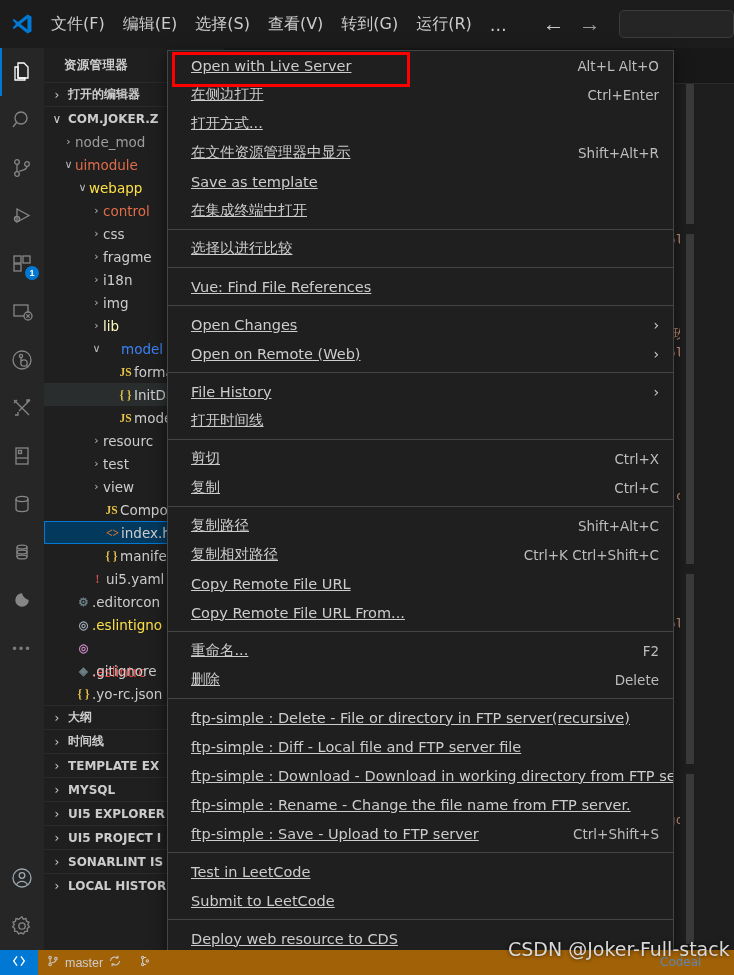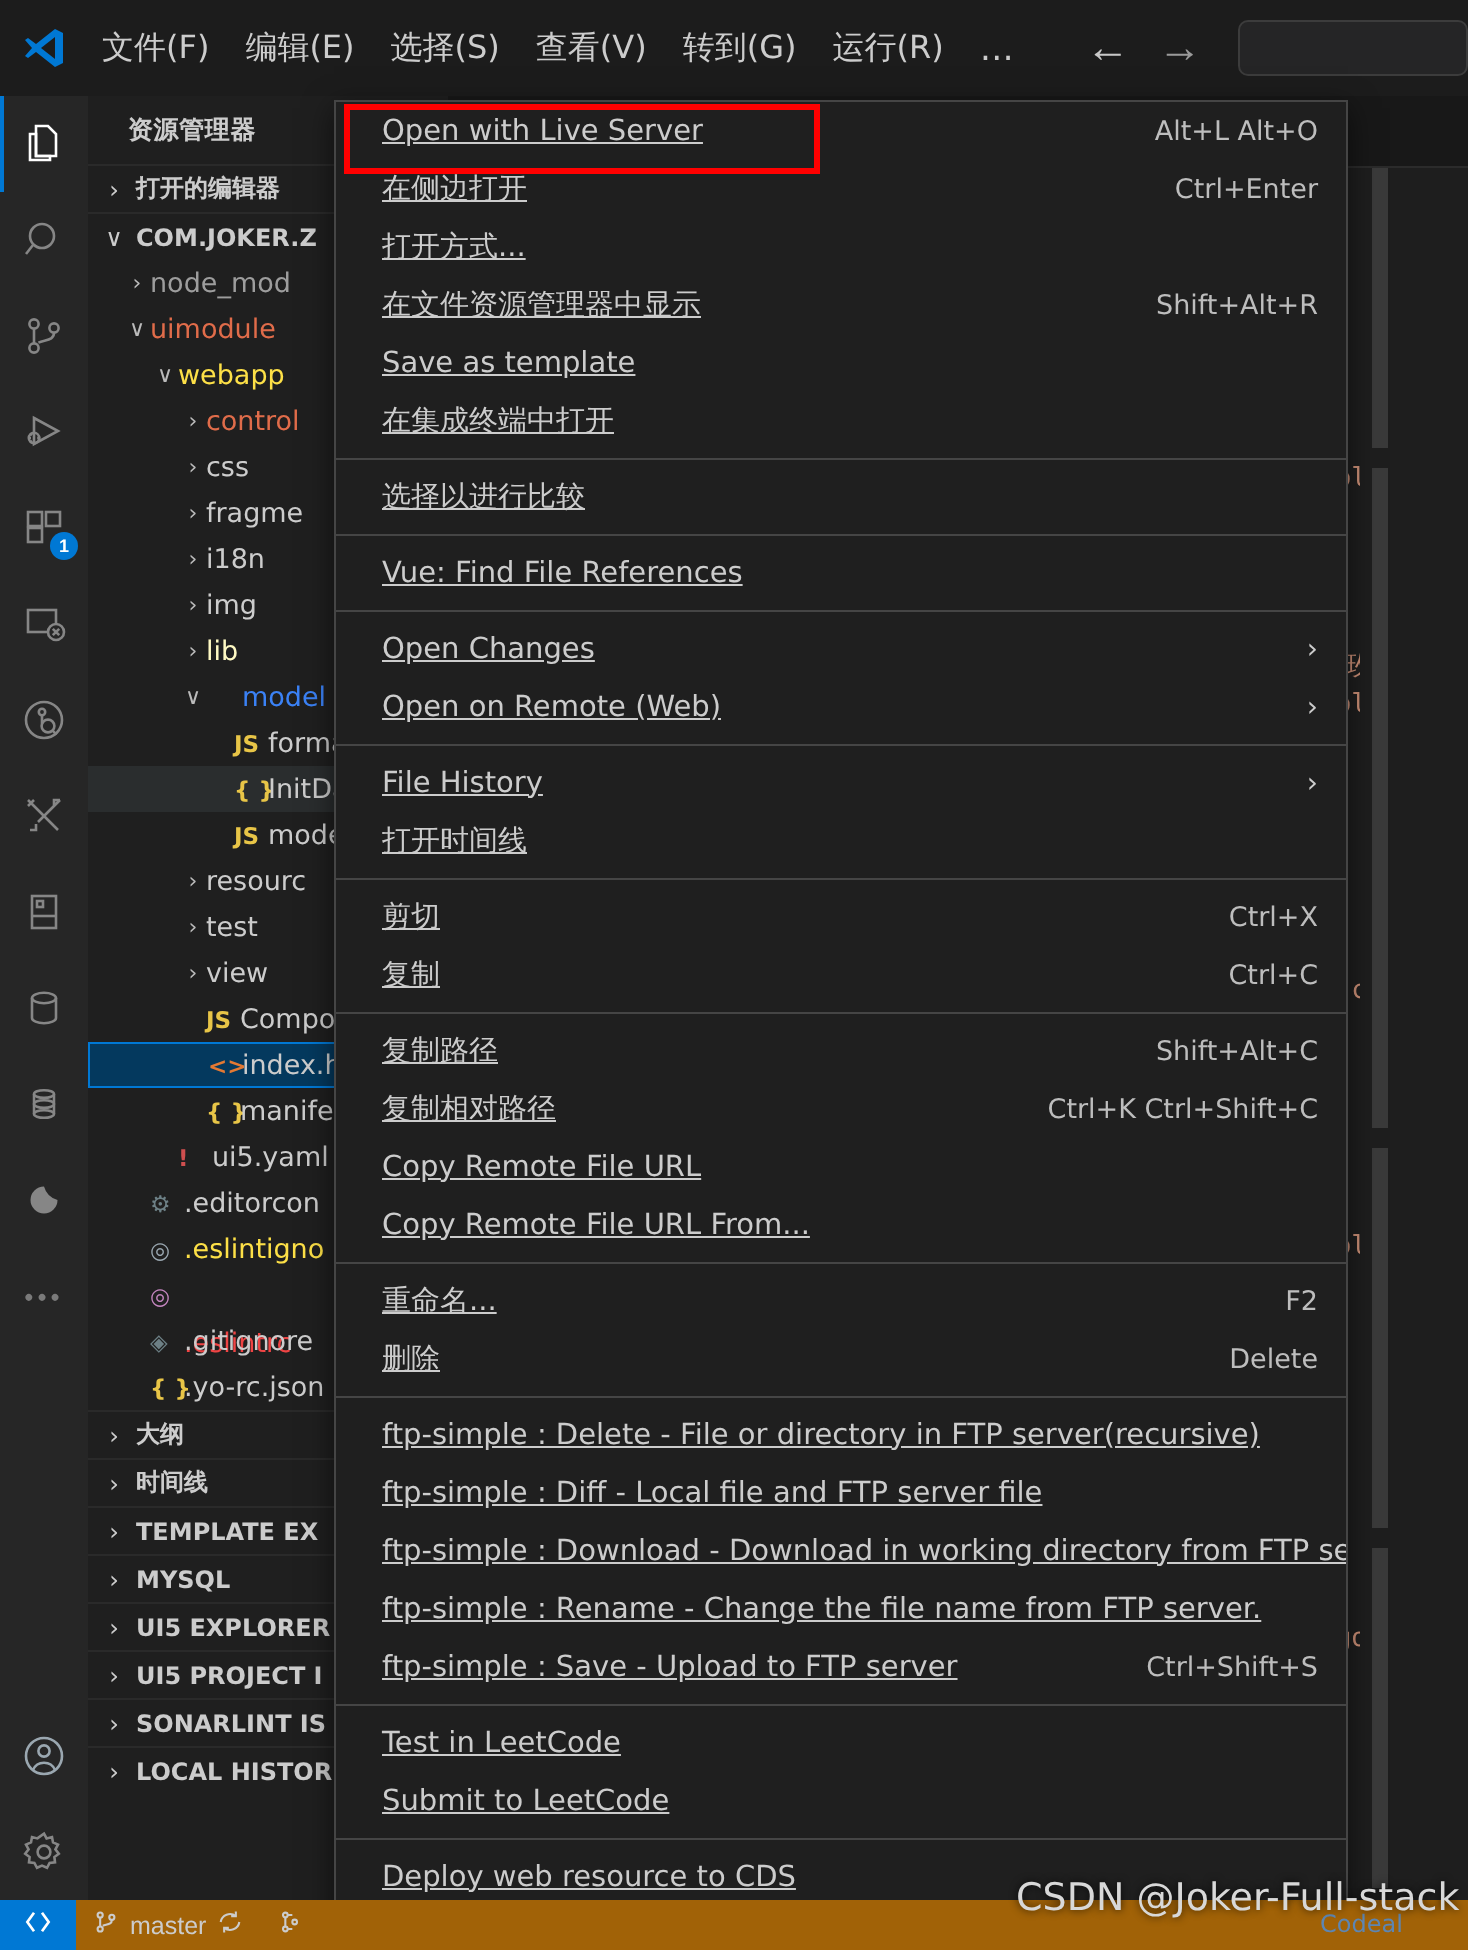--- a/index.html
+++ b/index.html
@@ -70,21 +70,21 @@
     border-top: 1px solid #2a2a2a;
   }
   .sec-head .tw { width: 14px; text-align: center; color: #cccccc; font-weight: normal; font-size: 12px; }
   .tree { }
   .row {
     height: 23px; display: flex; align-items: center; color: #cccccc;
     font-size: 13.5px; white-space: nowrap; position: relative;
     font-family: "DejaVu Sans", "Liberation Sans", sans-serif;
   }
   .row .tw { width: 13px; text-align: center; color: #bbbbbb; font-size: 11px; flex: none; }
-  .row .ic { width: 17px; flex: none; font-size: 11.5px; font-weight: bold; }
+  .row .ic { width: 17px; text-align: center; flex: none; font-size: 11.5px; font-weight: bold; font-family: Liberation Serif, serif; }
   .row .lbl { overflow: hidden; }
   .row.hl { background: #2a2d2e; }
   .row.sel { border: 1px solid #0078d4; background: #04395e; }
   .ind1 { padding-left: 18px; }
   .ind2 { padding-left: 32px; }
   .ind3 { padding-left: 46px; }
   .ind4 { padding-left: 60px; }
 
   
   .editor {

